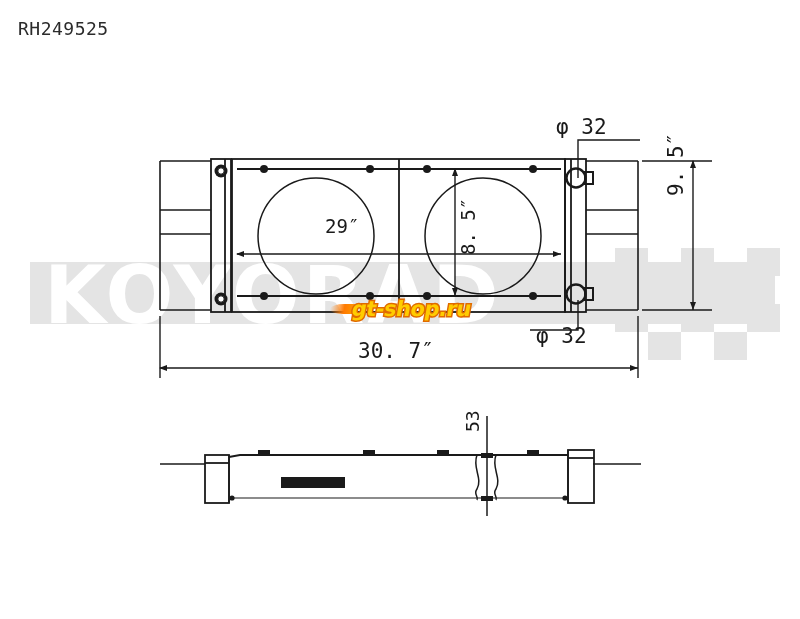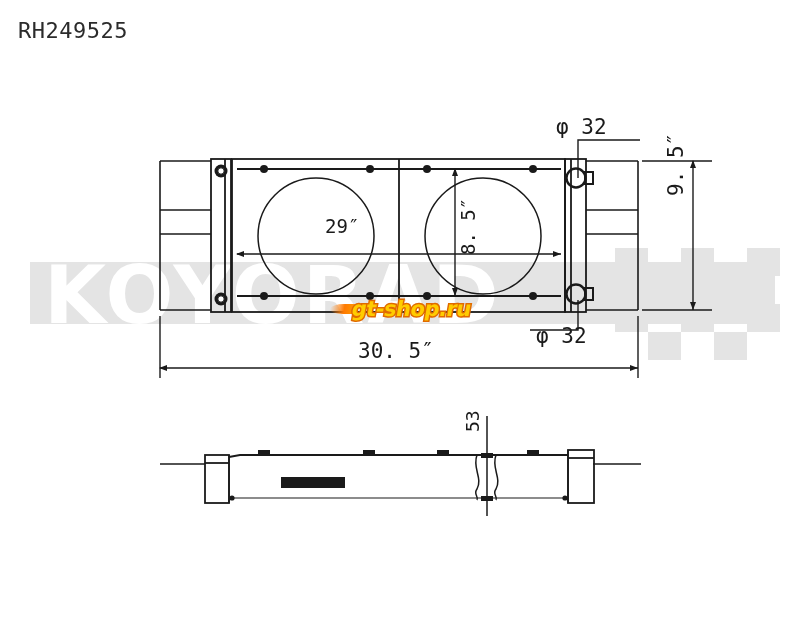--- a/index.html
+++ b/index.html
@@ -17,21 +17,21 @@
     background: #ffffff;
     overflow: hidden;
   }
 
   
   .part-number {
     position: absolute;
     left: 18px;
     top: 18px;
     font-family: "DejaVu Sans Mono", monospace;
-    font-size: 22px;
+    font-size: 18px;
     letter-spacing: 0.5px;
     color: #2b2b2b;
     white-space: nowrap;
   }
 
   
   .wm-layer {
     position: absolute;
     inset: 0;
     pointer-events: none;
@@ -340,21 +340,21 @@
 
   <div class="gt-logo">
     <div class="gt-comet"></div>
     <div class="gt-text">gt-shop.ru</div>
   </div>
 
   <div class="dim dim-phi-top">φ 32</div>
 
   <div class="dim dim-phi-bot">φ 32</div>
 
-  <div class="dim dim-305">30. 5″</div>
+  <div class="dim dim-305">30. 7″</div>
 
   <div class="dim dim-95">9. 5″</div>
 
   <div class="dim dim-21">29″</div>
 
   <div class="dim dim-85">8. 5″</div>
 
   <div class="dim dim-53">53</div>
 
   <div class="side-badge"></div>

